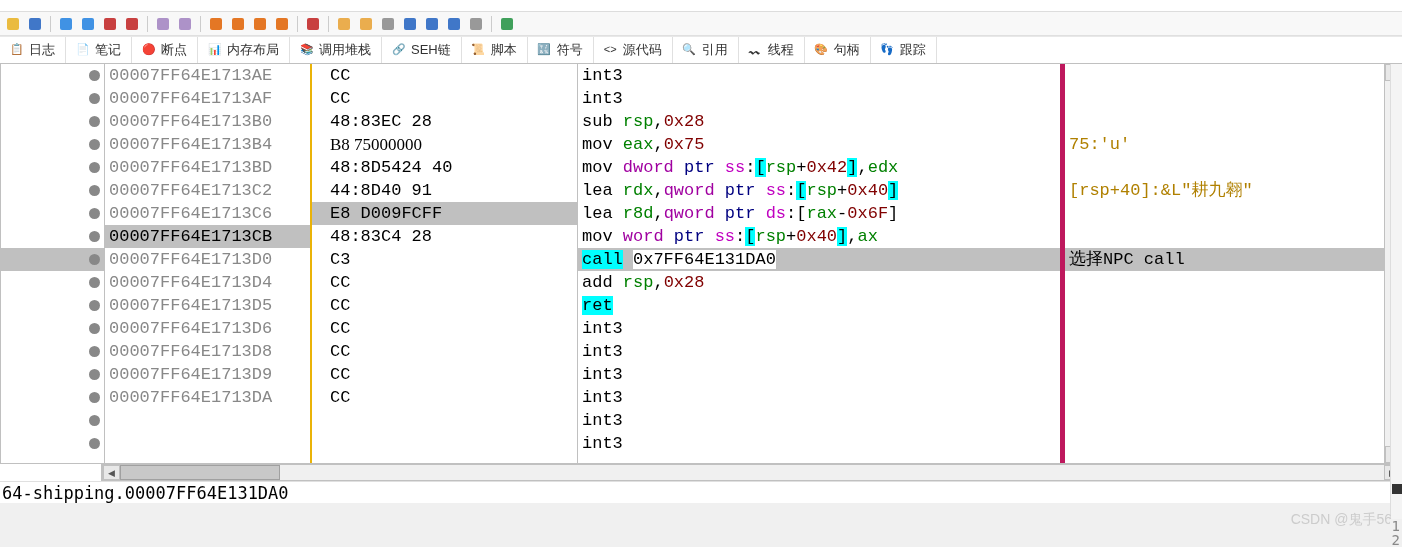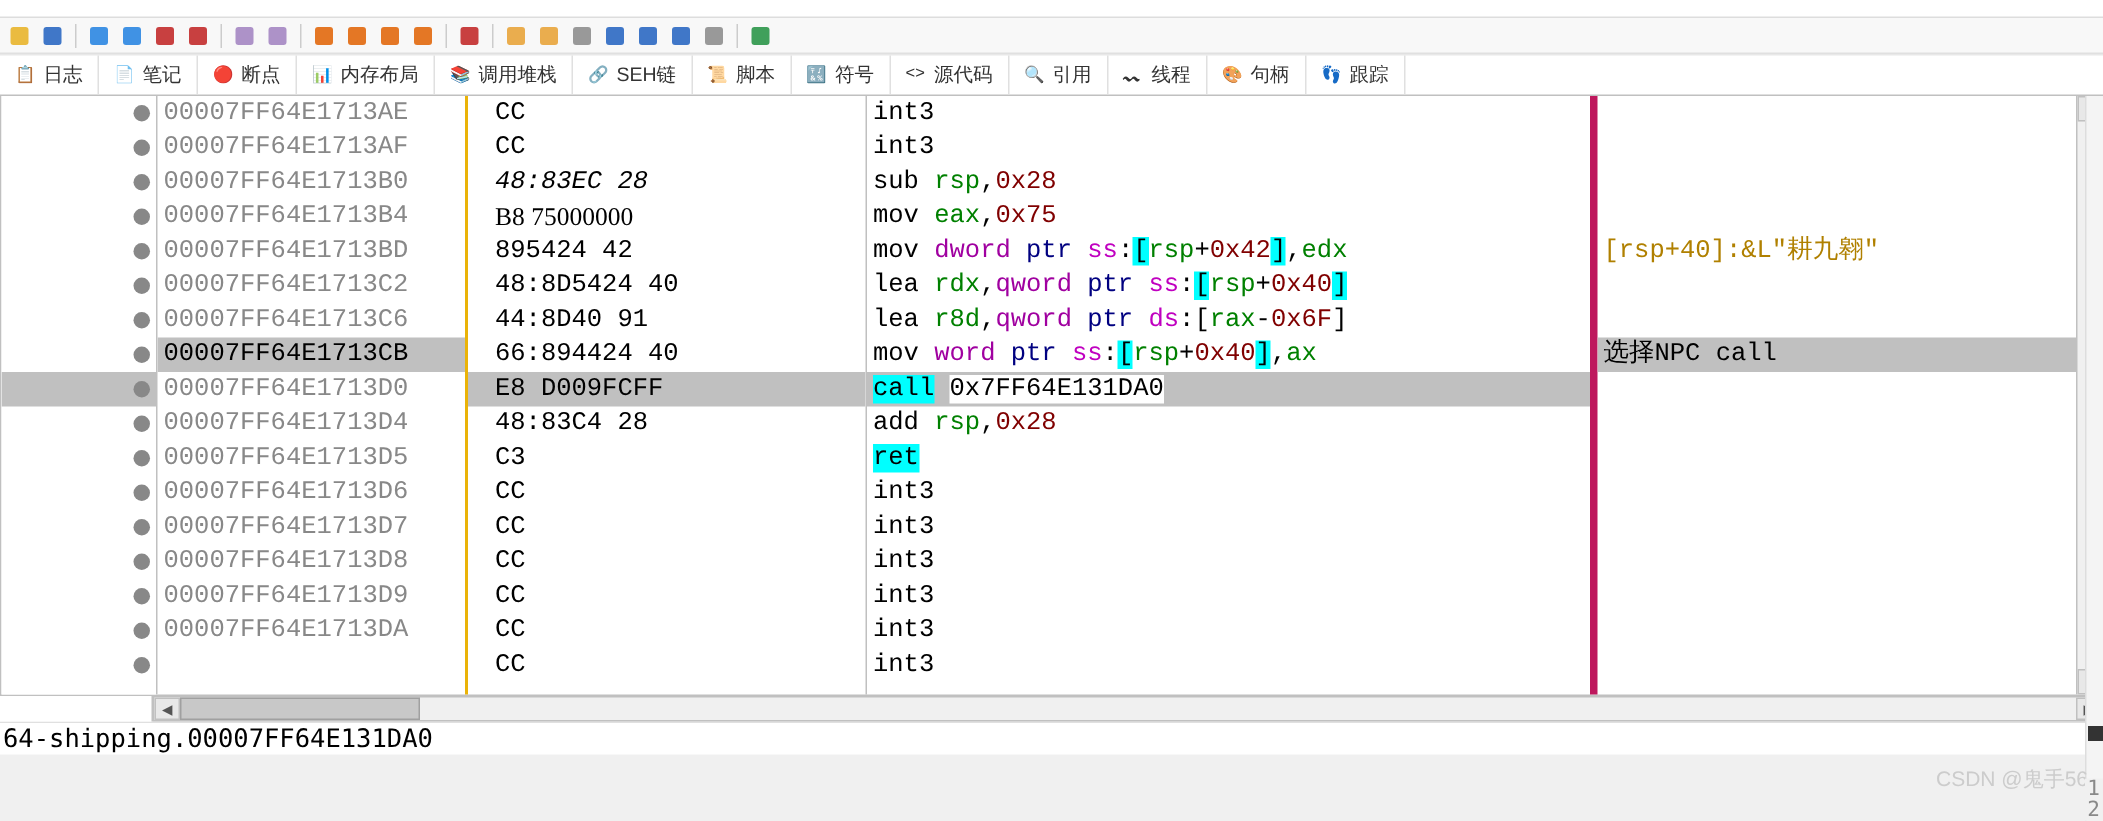--- a/index.html
+++ b/index.html
@@ -200,34 +200,31 @@
       <div class="row addr">00007FF64E1713B0</div>
       <div class="row addr">00007FF64E1713B4</div>
       <div class="row addr">00007FF64E1713BD</div>
       <div class="row addr">00007FF64E1713C2</div>
       <div class="row addr">00007FF64E1713C6</div>
       <div class="row sel addr-dk">00007FF64E1713CB</div>
       <div class="row addr">00007FF64E1713D0</div>
       <div class="row addr">00007FF64E1713D4</div>
       <div class="row addr">00007FF64E1713D5</div>
       <div class="row addr">00007FF64E1713D6</div>
-      <div class="row addr">00007FF64E1713D7</div>
       <div class="row addr">00007FF64E1713D8</div>
       <div class="row addr">00007FF64E1713D9</div>
       <div class="row addr">00007FF64E1713DA</div>
     </div>
   <div class="bytecol mono" id="bytecol">
       <div class="row" style="padding-left: 18px;">CC</div>
       <div class="row" style="padding-left: 18px;">CC</div>
-      <div class="row" style="padding-left: 18px; font-style: italic;">48:83EC 28</div>
+      <div class="row" style="padding-left: 18px;">48:83EC 28</div>
       <div class="row" style="padding-left: 18px; font-family: Liberation Serif, serif;">B8 75000000</div>
-      <div class="row" style="padding-left: 18px;">895424 42</div>
       <div class="row" style="padding-left: 18px;">48:8D5424 40</div>
       <div class="row" style="padding-left: 18px;">44:8D40 91</div>
-      <div class="row" style="padding-left: 18px;">66:894424 40</div>
       <div class="row sel" style="padding-left: 18px;">E8 D009FCFF</div>
       <div class="row" style="padding-left: 18px;">48:83C4 28</div>
       <div class="row" style="padding-left: 18px;">C3</div>
       <div class="row" style="padding-left: 18px;">CC</div>
       <div class="row" style="padding-left: 18px;">CC</div>
       <div class="row" style="padding-left: 18px;">CC</div>
       <div class="row" style="padding-left: 18px;">CC</div>
       <div class="row" style="padding-left: 18px;">CC</div>
       <div class="row" style="padding-left: 18px;">CC</div>
     </div>
@@ -247,20 +244,21 @@
       <div class="row"><span>int3</span></div>
       <div class="row"><span>int3</span></div>
       <div class="row"><span>int3</span></div>
       <div class="row"><span>int3</span></div>
       <div class="row"><span>int3</span></div>
     </div>
   <div class="cmtcol mono" id="cmtcol">
       <div class="row cmt"></div>
       <div class="row cmt"></div>
       <div class="row cmt"></div>
+      <div class="row cmt">75:'u'</div>
       <div class="row cmt" style="margin-top: 0px;"></div>
       <div class="row cmt">[rsp+40]:&amp;L"耕九翱"</div>
       <div class="row cmt"></div>
       <div class="row cmt"></div>
       <div class="row sel">选择NPC call</div>
       <div class="row cmt"></div>
       <div class="row cmt"></div>
       <div class="row cmt"></div>
       <div class="row cmt"></div>
       <div class="row cmt"></div>

